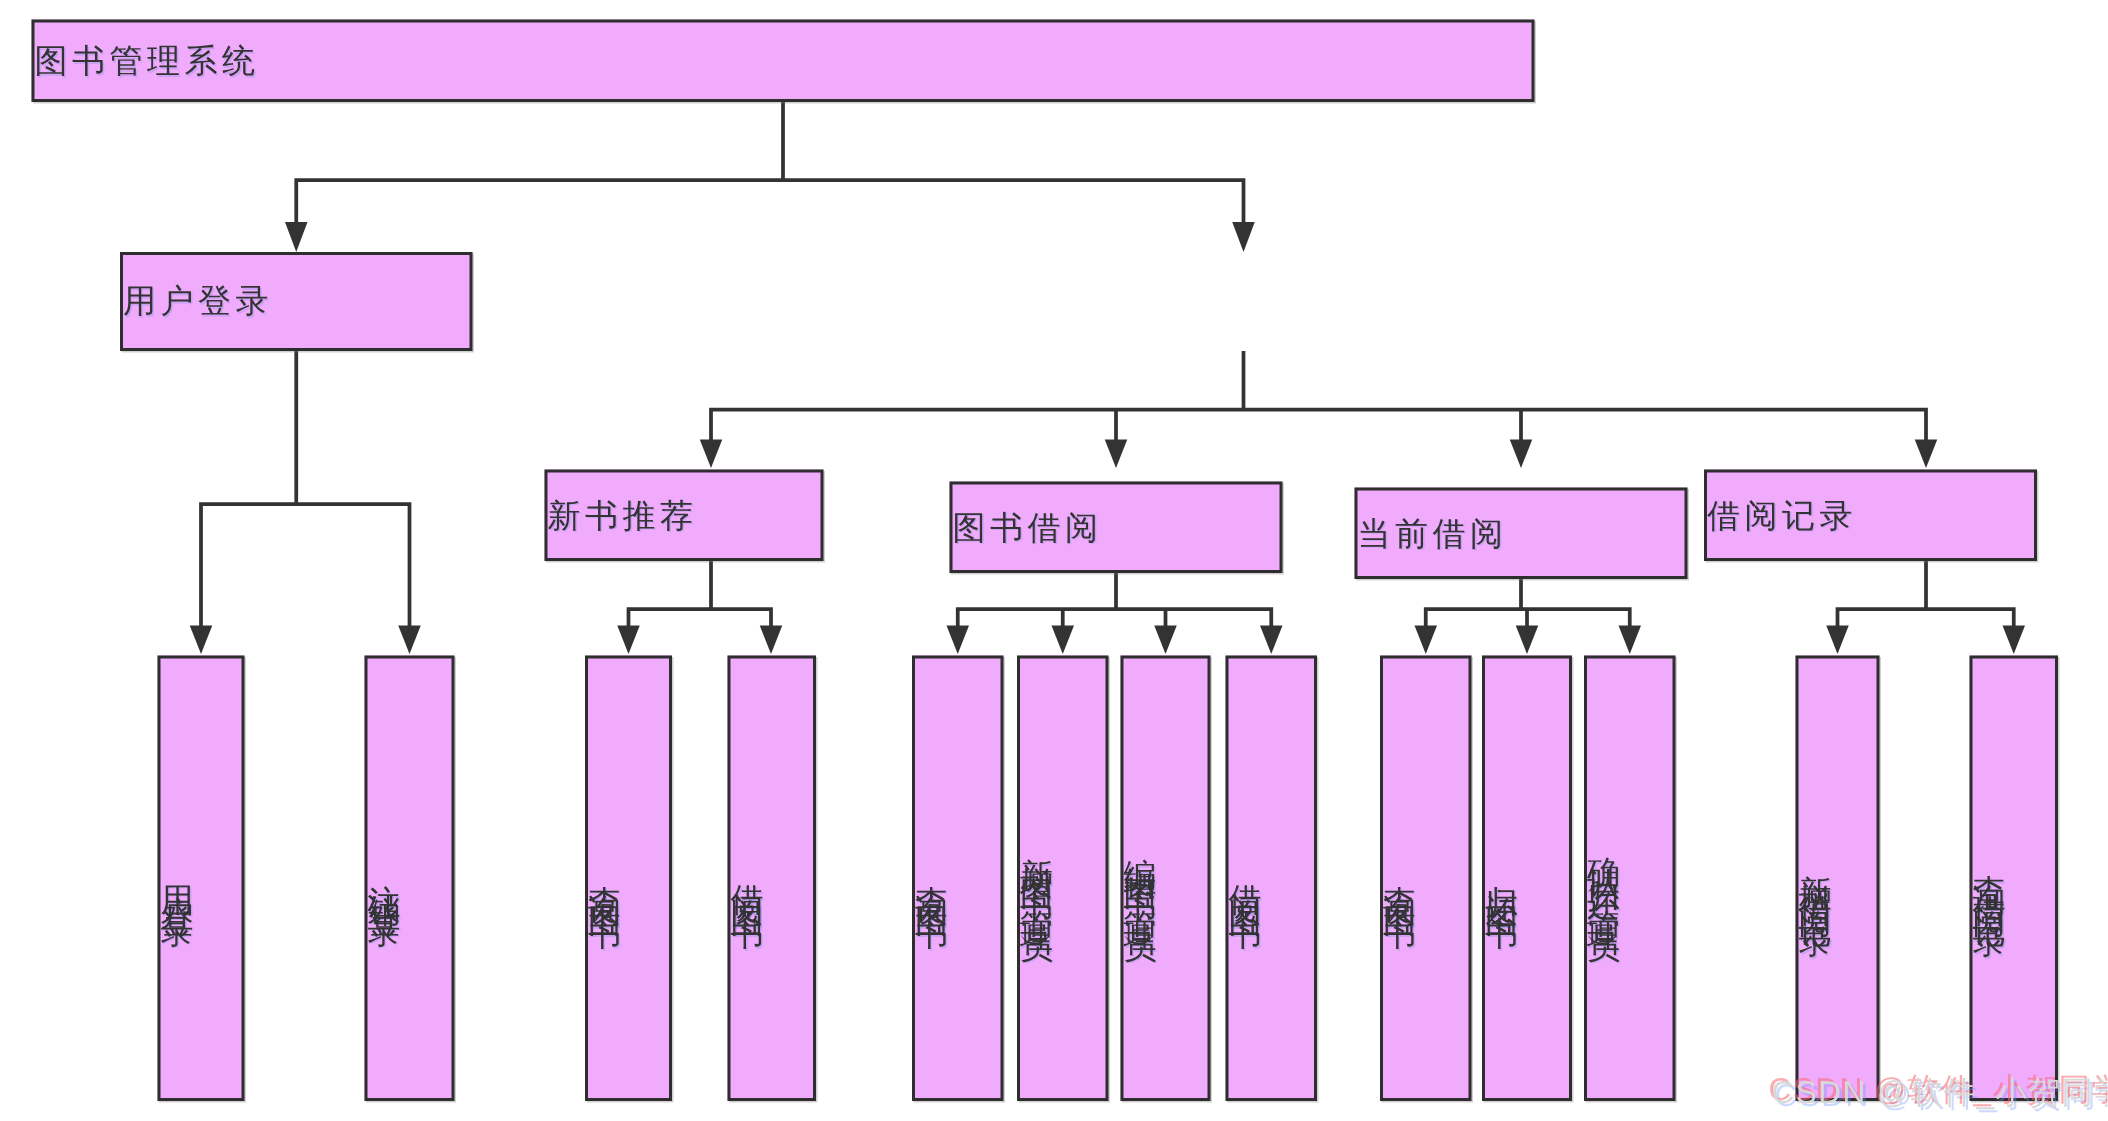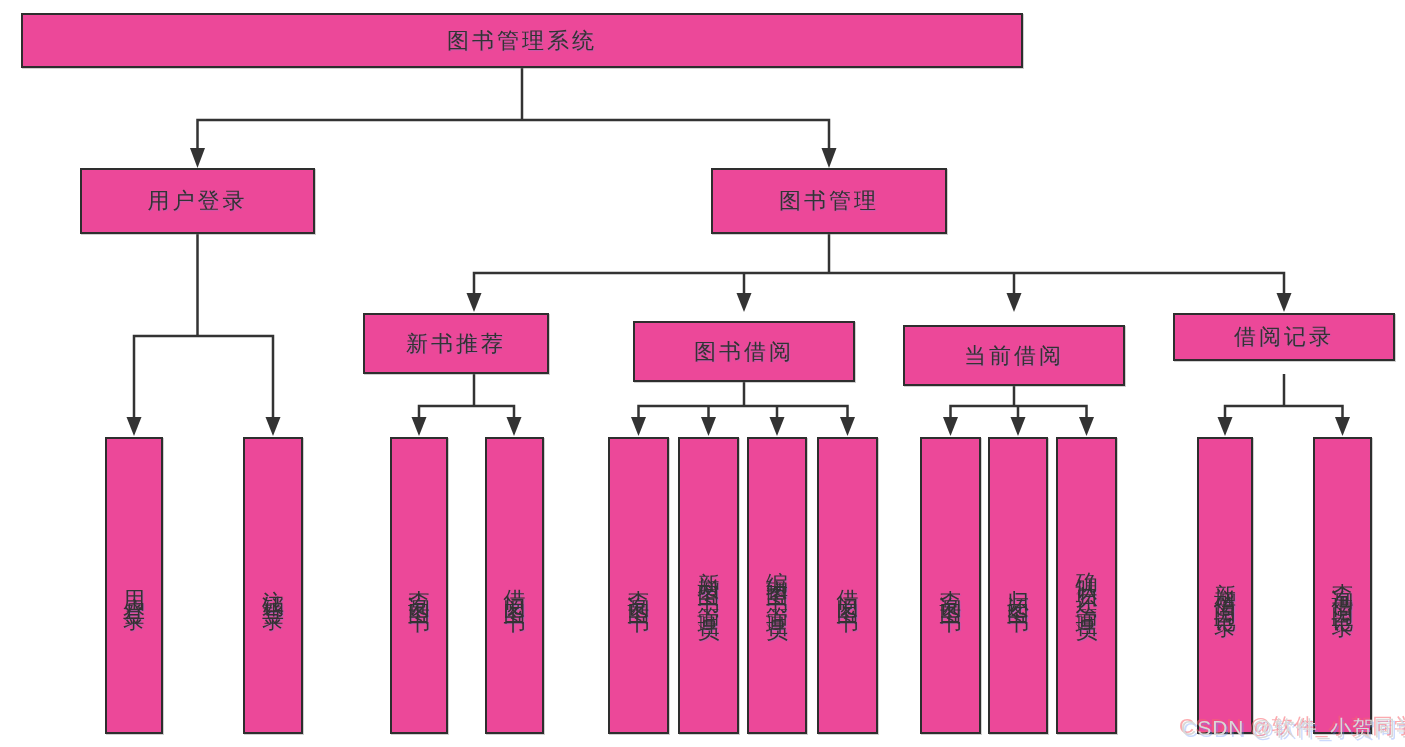--- a/index.html
+++ b/index.html
@@ -20,25 +20,25 @@
     inset: 0;
   }
   svg.wires {
     position: absolute;
     left: 0; top: 0;
     z-index: 1;
   }
   .box {
     position: absolute;
     box-sizing: border-box;
-    background: #ec4899;
+    background: #f0abfc;
     border: 2.5px solid #2e2e2e;
     display: flex;
     align-items: center;
-    justify-content: center;
+    justify-content: flex-start;
     z-index: 2;
     box-shadow: 1px 1px 0 rgba(120,120,120,0.35);
   }
   .lbl {
     font-size: 22px;
     letter-spacing: 3px;
     color: #333333;
     white-space: nowrap;
     text-shadow: 1px 1px 0 rgba(90,130,220,0.25);
   }
@@ -121,34 +121,31 @@
     </g>
   </svg>
 
   <div class="box" style="left:21px;top:13px;width:1002px;height:55px">
     <span class="lbl">图书管理系统</span>
   </div>
 
   <div class="box" style="left:80px;top:168px;width:235px;height:66px">
     <span class="lbl">用户登录</span>
   </div>
-  <div class="box" style="left:711px;top:168px;width:236px;height:66px">
-    <span class="lbl">图书管理</span>
-  </div>
 
   <div class="box" style="left:363px;top:313px;width:186px;height:61px">
     <span class="lbl">新书推荐</span>
   </div>
   <div class="box" style="left:633px;top:321px;width:222px;height:61px">
     <span class="lbl">图书借阅</span>
   </div>
   <div class="box" style="left:903px;top:325px;width:222px;height:61px">
     <span class="lbl">当前借阅</span>
   </div>
-  <div class="box" style="left:1173px;top:313px;width:222px;height:48px">
+  <div class="box" style="left:1136px;top:313px;width:222px;height:61px">
     <span class="lbl">借阅记录</span>
   </div>
 
   <div class="box" style="left:105px;top:437px;width:58px;height:297px">
     <span class="lbl-v">用户登录</span>
   </div>
   <div class="box" style="left:243px;top:437px;width:60px;height:297px">
     <span class="lbl-v">注销登录</span>
   </div>
 

